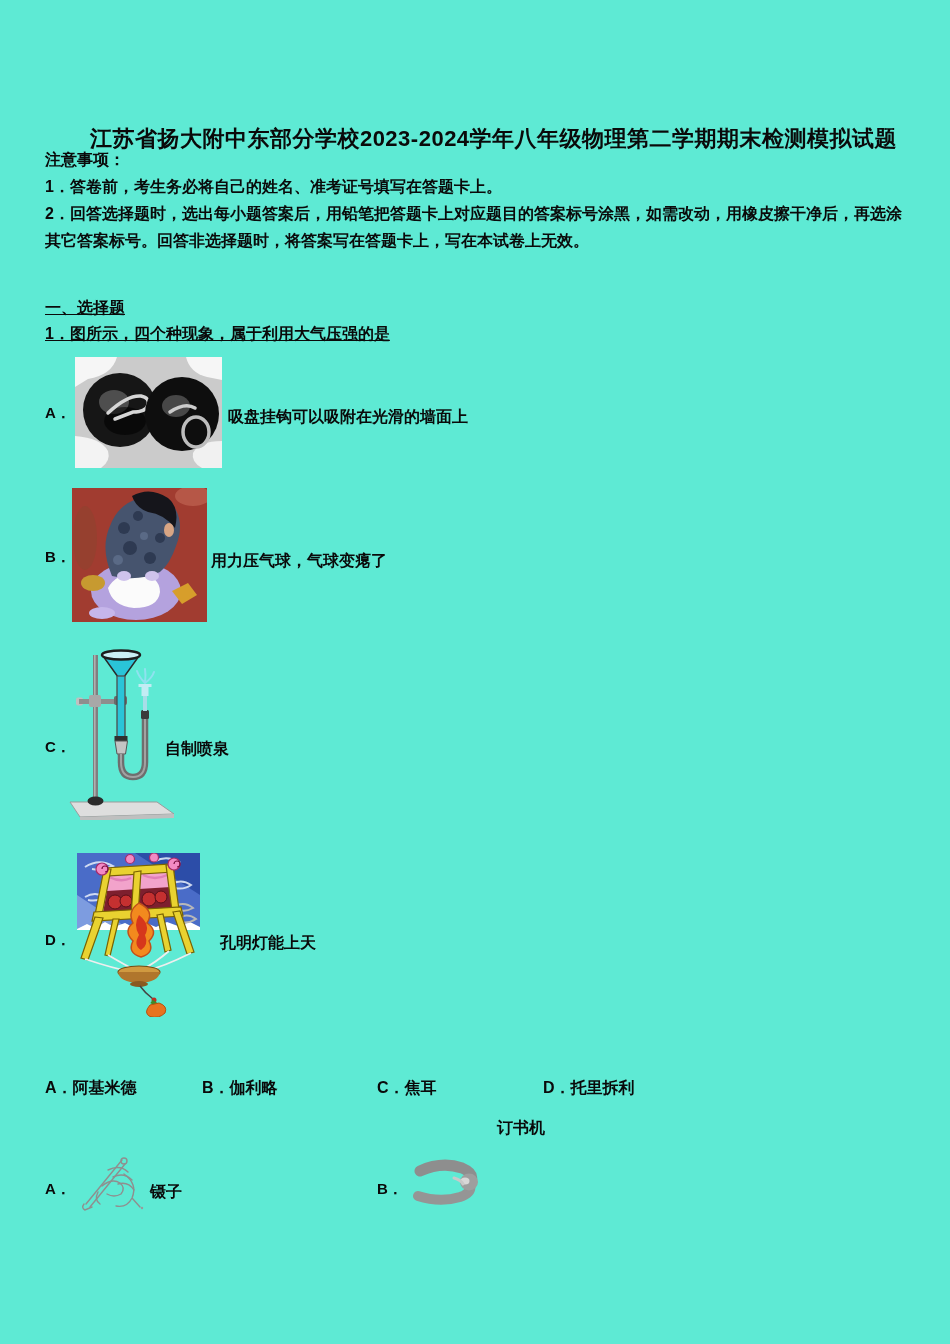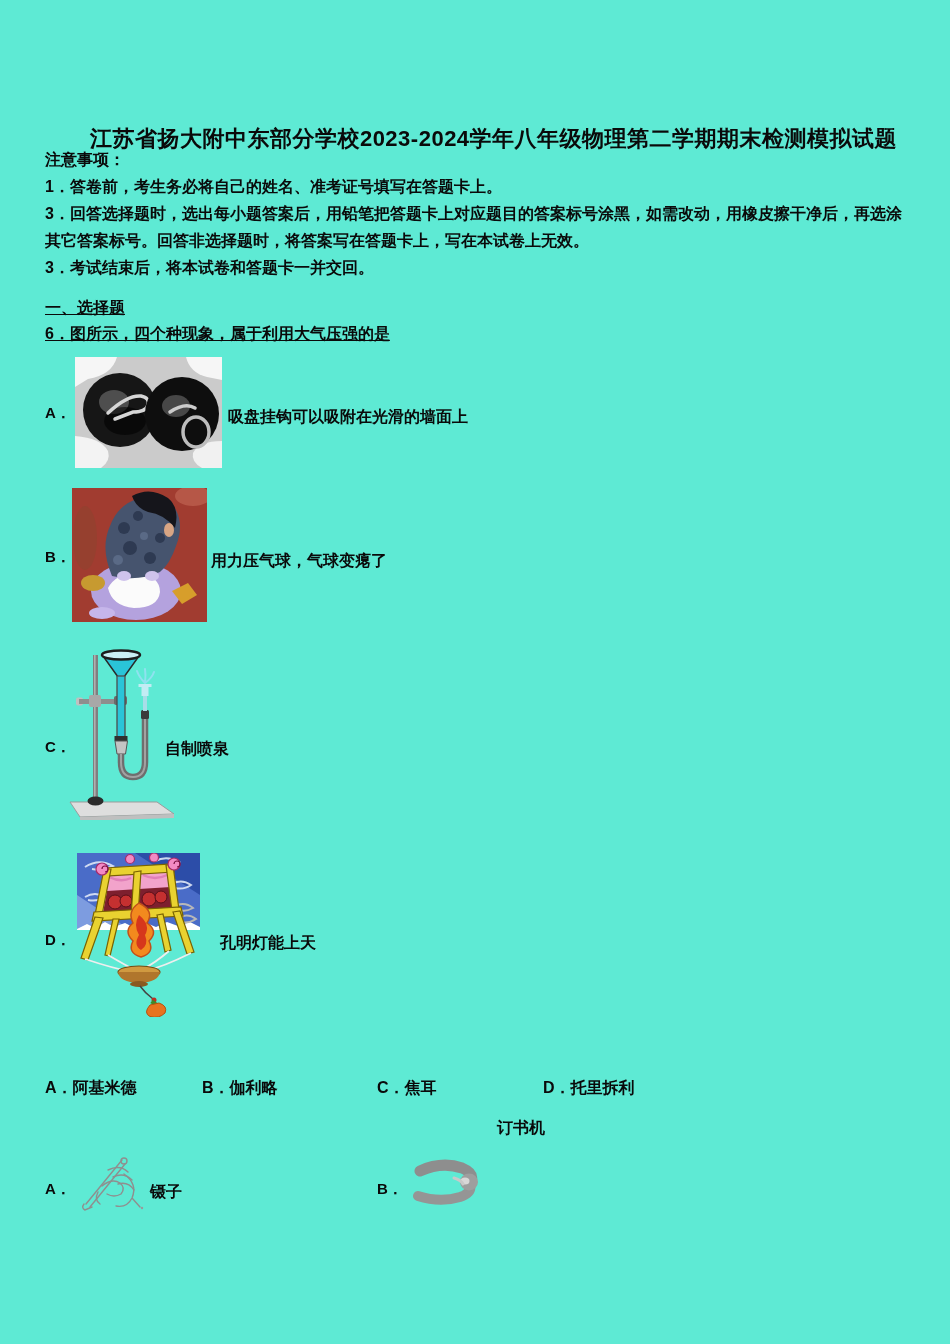--- a/index.html
+++ b/index.html
@@ -19,26 +19,25 @@
 </head>
 <body>
 
 <div class="page">
 
   <h1 class="title">江苏省扬大附中东部分学校2023-2024学年八年级物理第二学期期末检测模拟试题</h1>
 
   <div class="notice">
     <div>注意事项：</div>
     <div>1．答卷前，考生务必将自己的姓名、准考证号填写在答题卡上。</div>
-    <div>3．回答选择题时，选出每小题答案后，用铅笔把答题卡上对应题目的答案标号涂黑，如需改动，用橡皮擦干净后，再选涂其它答案标号。回答非选择题时，将答案写在答题卡上，写在本试卷上无效。</div>
-    <div>3．考试结束后，将本试卷和答题卡一并交回。</div>
+    <div>2．回答选择题时，选出每小题答案后，用铅笔把答题卡上对应题目的答案标号涂黑，如需改动，用橡皮擦干净后，再选涂其它答案标号。回答非选择题时，将答案写在答题卡上，写在本试卷上无效。</div>
   </div>
 
   <div class="abs bodytext" style="left:45px;top:297px">一、选择题</div>
-  <div class="abs bodytext" style="left:45px;top:323px">6．图所示，四个种现象，属于利用大气压强的是</div>
+  <div class="abs bodytext" style="left:45px;top:323px">1．图所示，四个种现象，属于利用大气压强的是</div>
 
   <div class="abs optletter" style="left:45px;top:404px">A．</div>
   <svg class="abs" style="left:75px;top:357px" width="147" height="111" viewBox="0 0 147 111">
     <rect width="147" height="111" fill="#cbcbcb"></rect>
     <path d="M0 0 h42 q-5 18 -29 22 L0 30 Z" fill="#f6f6f6"></path>
     <path d="M0 111 v-32 q26 2 33 15 q3 10 -7 17 Z" fill="#f3f3f3"></path>
     <path d="M147 0 h-36 q4 16 21 20 l15 3 Z" fill="#f6f6f6"></path>
     <path d="M147 111 v-27 q-23 0 -29 12 q-2 9 9 15 Z" fill="#f1f1f1"></path>
     <circle cx="45" cy="53" r="37" fill="#161616"></circle>
     <ellipse cx="39" cy="45" rx="15" ry="12" fill="#4e4e4e"></ellipse>

